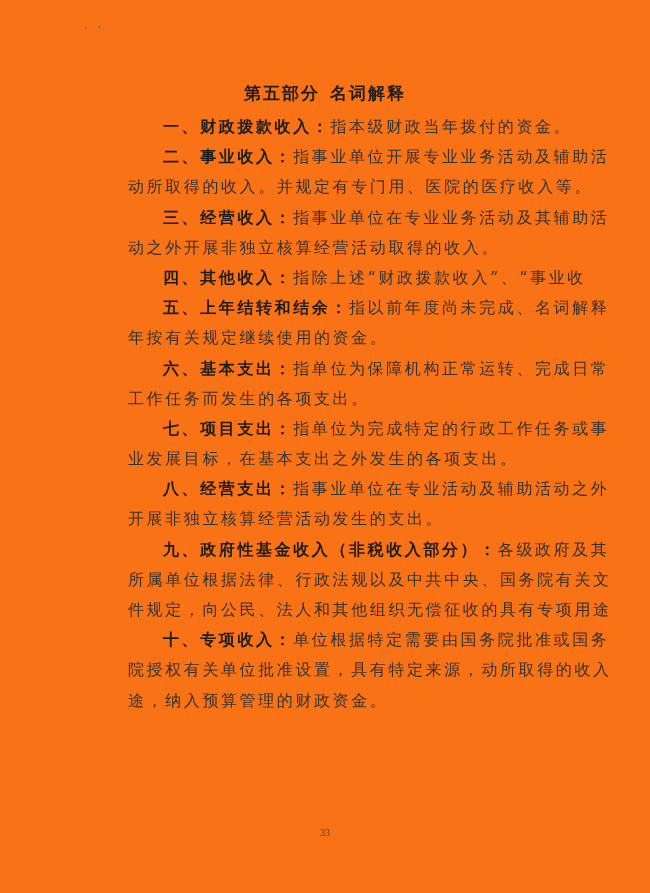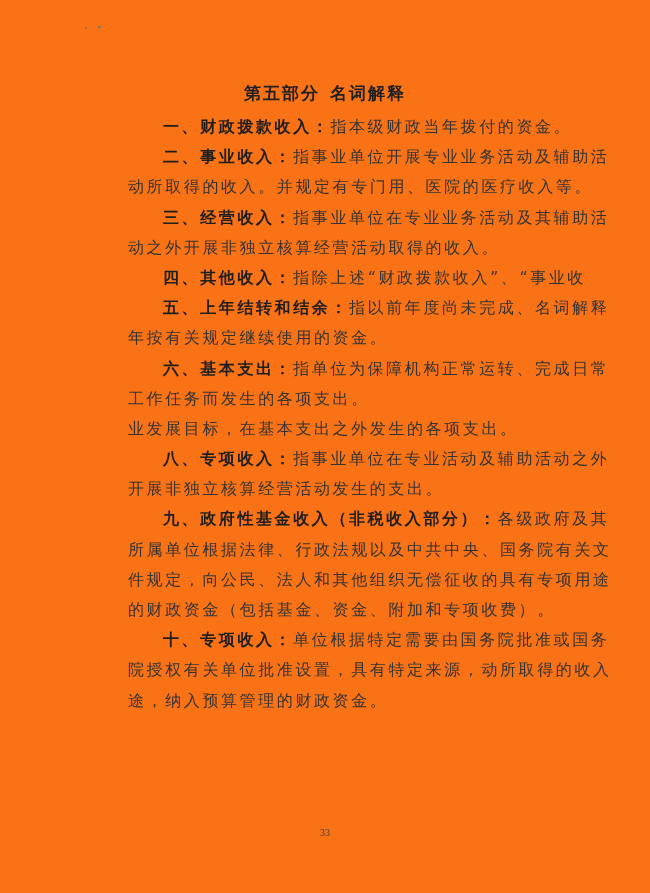--- a/index.html
+++ b/index.html
@@ -51,29 +51,29 @@
     <div class="line">动之外开展非独立核算经营活动取得的收入。</div>
 
     <div class="line indent"><span class="term">四、其他收入：</span><span>指除上述“财政拨款收入”、“事业收</span></div>
 
     <div class="line indent"><span class="term">五、上年结转和结余：</span><span>指以前年度尚未完成、名词解释</span></div>
     <div class="line">年按有关规定继续使用的资金。</div>
 
     <div class="line indent"><span class="term">六、基本支出：</span><span>指单位为保障机构正常运转、完成日常</span></div>
     <div class="line">工作任务而发生的各项支出。</div>
 
+    <div class="line indent"><span class="term">七、项目支出：</span><span>指单位为完成特定的行政工作任务或事</span></div>
     <div class="line">业发展目标，在基本支出之外发生的各项支出。</div>
 
-    <div class="line indent"><span class="term">八、专项收入：</span><span>指事业单位在专业活动及辅助活动之外</span></div>
+    <div class="line indent"><span class="term">八、经营支出：</span><span>指事业单位在专业活动及辅助活动之外</span></div>
     <div class="line">开展非独立核算经营活动发生的支出。</div>
 
     <div class="line indent"><span class="term">九、政府性基金收入（非税收入部分）：</span><span>各级政府及其</span></div>
     <div class="line">所属单位根据法律、行政法规以及中共中央、国务院有关文</div>
     <div class="line">件规定，向公民、法人和其他组织无偿征收的具有专项用途</div>
-    <div class="line">的财政资金（包括基金、资金、附加和专项收费）。</div>
 
     <div class="line indent"><span class="term">十、专项收入：</span><span>单位根据特定需要由国务院批准或国务</span></div>
     <div class="line">院授权有关单位批准设置，具有特定来源，动所取得的收入</div>
     <div class="line">途，纳入预算管理的财政资金。</div>
   </div>
 
   <div class="pagenum">33</div>
 </div>
 
 </body></html>

